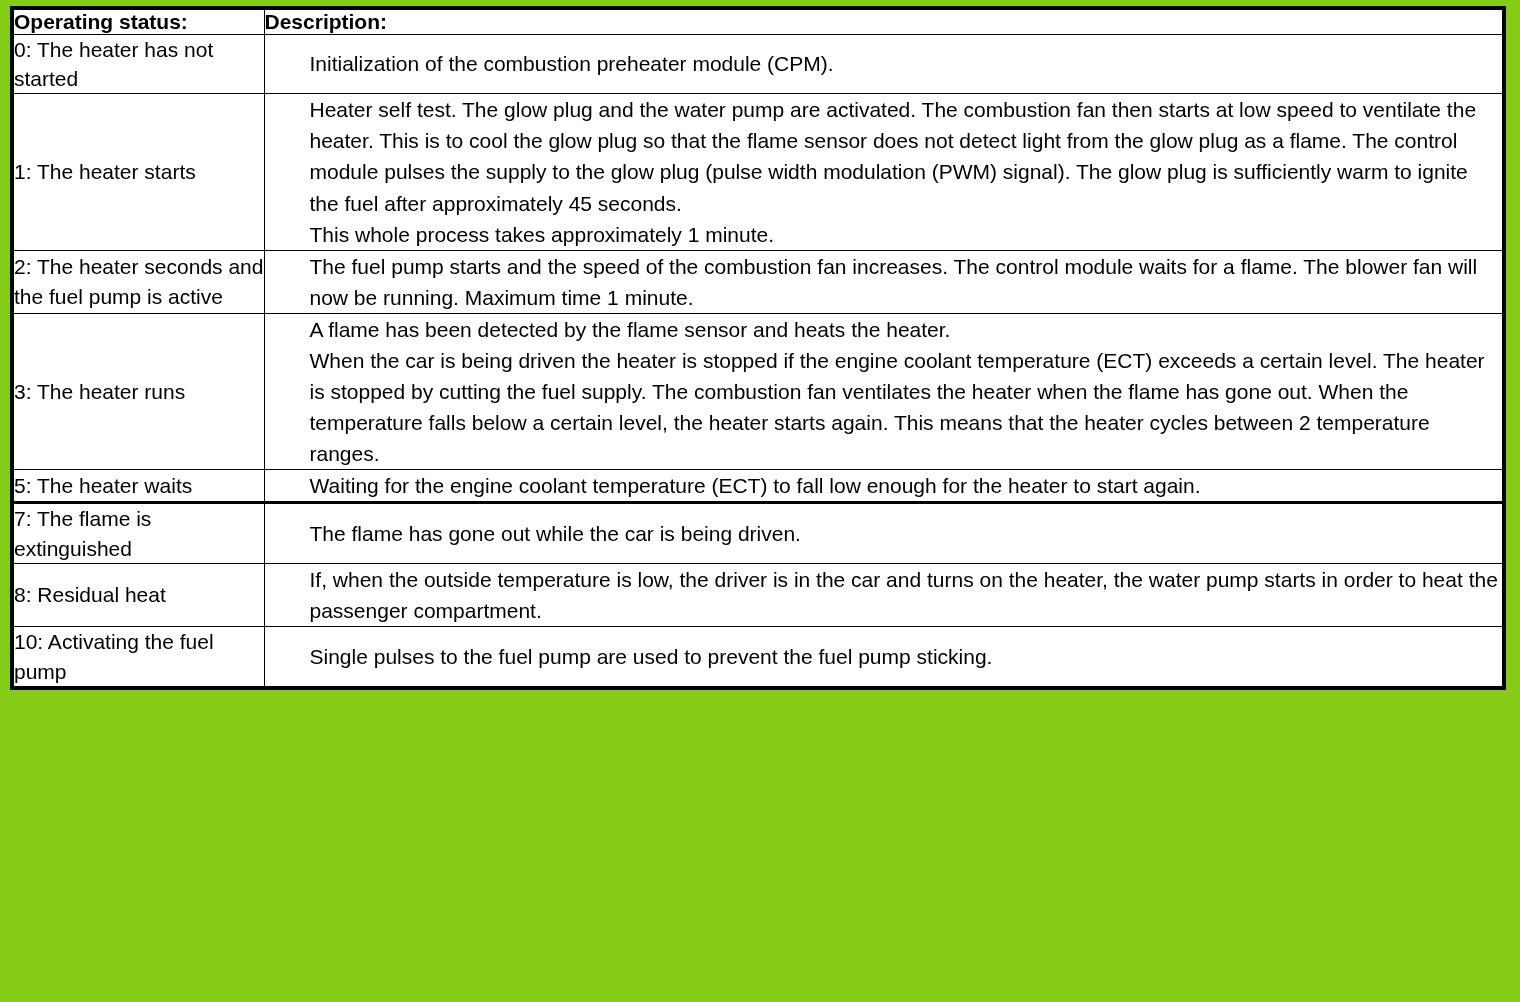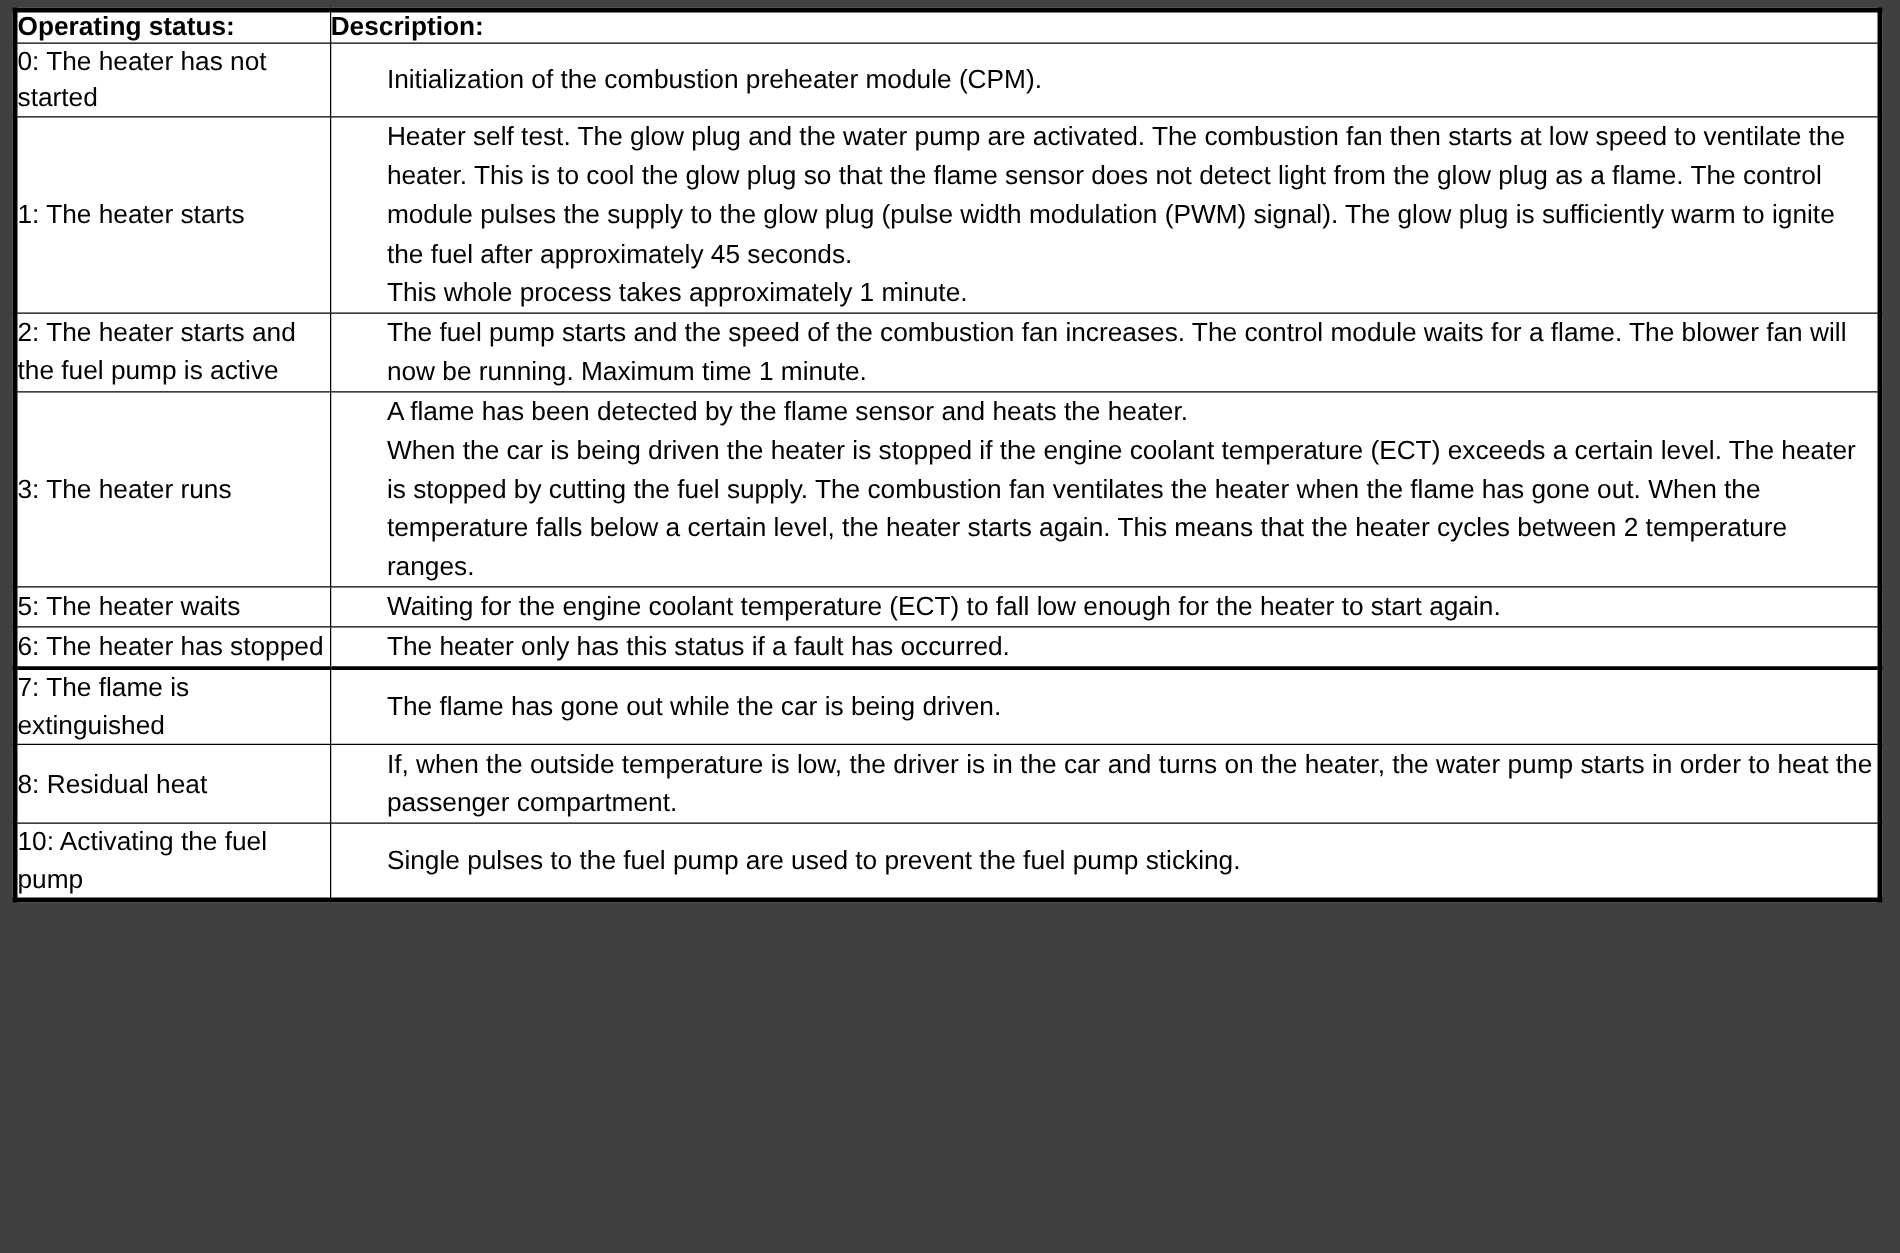--- a/index.html
+++ b/index.html
@@ -12,21 +12,21 @@
     width: 1520px;
     height: 1002px;
     overflow: hidden;
     font-family: "Liberation Sans", sans-serif;
     color: #000000;
   }
   .page {
     position: relative;
     width: 1520px;
     height: 1002px;
-    background: #404040;
+    background: #84cc16;
   }
   .status-table {
     position: absolute;
     left: 10px;
     top: 6px;
     width: 1496px;
     border-collapse: collapse;
     table-layout: fixed;
     border: 4px solid #000000;
     background: #ffffff;
@@ -92,42 +92,36 @@
           </td>
         </tr>
         <tr>
           <td class="status-cell">1: The heater starts</td>
           <td class="desc-cell">
             <p>Heater self test. The glow plug and the water pump are activated. The combustion fan then starts at low speed to ventilate the heater. This is to cool the glow plug so that the flame sensor does not detect light from the glow plug as a flame. The control module pulses the supply to the glow plug (pulse width modulation (PWM) signal). The glow plug is sufficiently warm to ignite the fuel after approximately 45 seconds.</p>
             <p>This whole process takes approximately 1 minute.</p>
           </td>
         </tr>
         <tr>
-          <td class="status-cell">2: The heater starts and the fuel pump is active</td>
+          <td class="status-cell">2: The heater seconds and the fuel pump is active</td>
           <td class="desc-cell">
             <p>The fuel pump starts and the speed of the combustion fan increases. The control module waits for a flame. The blower fan will now be running. Maximum time 1 minute.</p>
           </td>
         </tr>
         <tr>
           <td class="status-cell">3: The heater runs</td>
           <td class="desc-cell">
             <p>A flame has been detected by the flame sensor and heats the heater.</p>
             <p>When the car is being driven the heater is stopped if the engine coolant temperature (ECT) exceeds a certain level. The heater is stopped by cutting the fuel supply. The combustion fan ventilates the heater when the flame has gone out. When the temperature falls below a certain level, the heater starts again. This means that the heater cycles between 2 temperature ranges.</p>
           </td>
         </tr>
         <tr>
           <td class="status-cell">5: The heater waits</td>
           <td class="desc-cell">
             <p>Waiting for the engine coolant temperature (ECT) to fall low enough for the heater to start again.</p>
-          </td>
-        </tr>
-        <tr>
-          <td class="status-cell">6: The heater has stopped</td>
-          <td class="desc-cell">
-            <p>The heater only has this status if a fault has occurred.</p>
           </td>
         </tr>
         <tr class="rule-heavy">
           <td class="status-cell">7: The flame is extinguished</td>
           <td class="desc-cell">
             <p>The flame has gone out while the car is being driven.</p>
           </td>
         </tr>
         <tr>
           <td class="status-cell">8: Residual heat</td>

